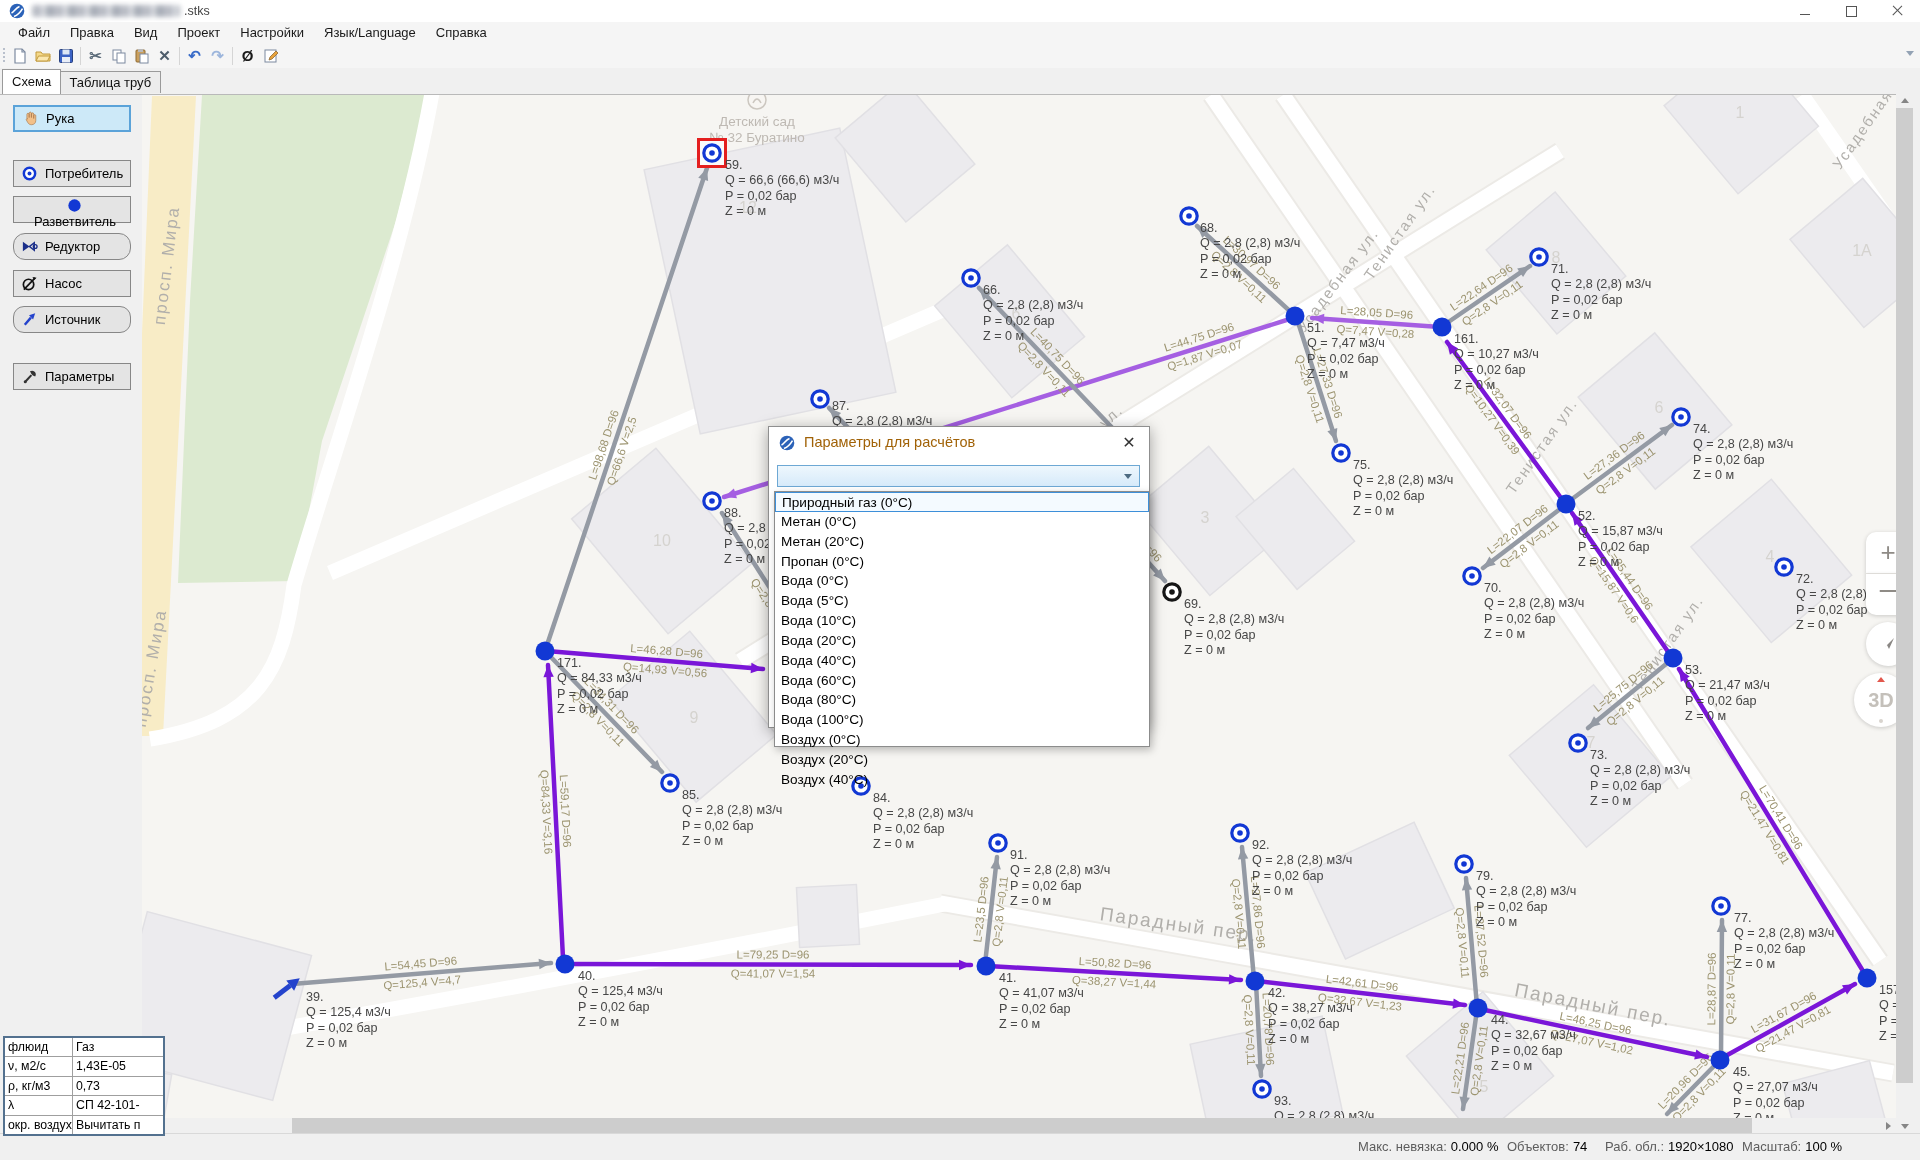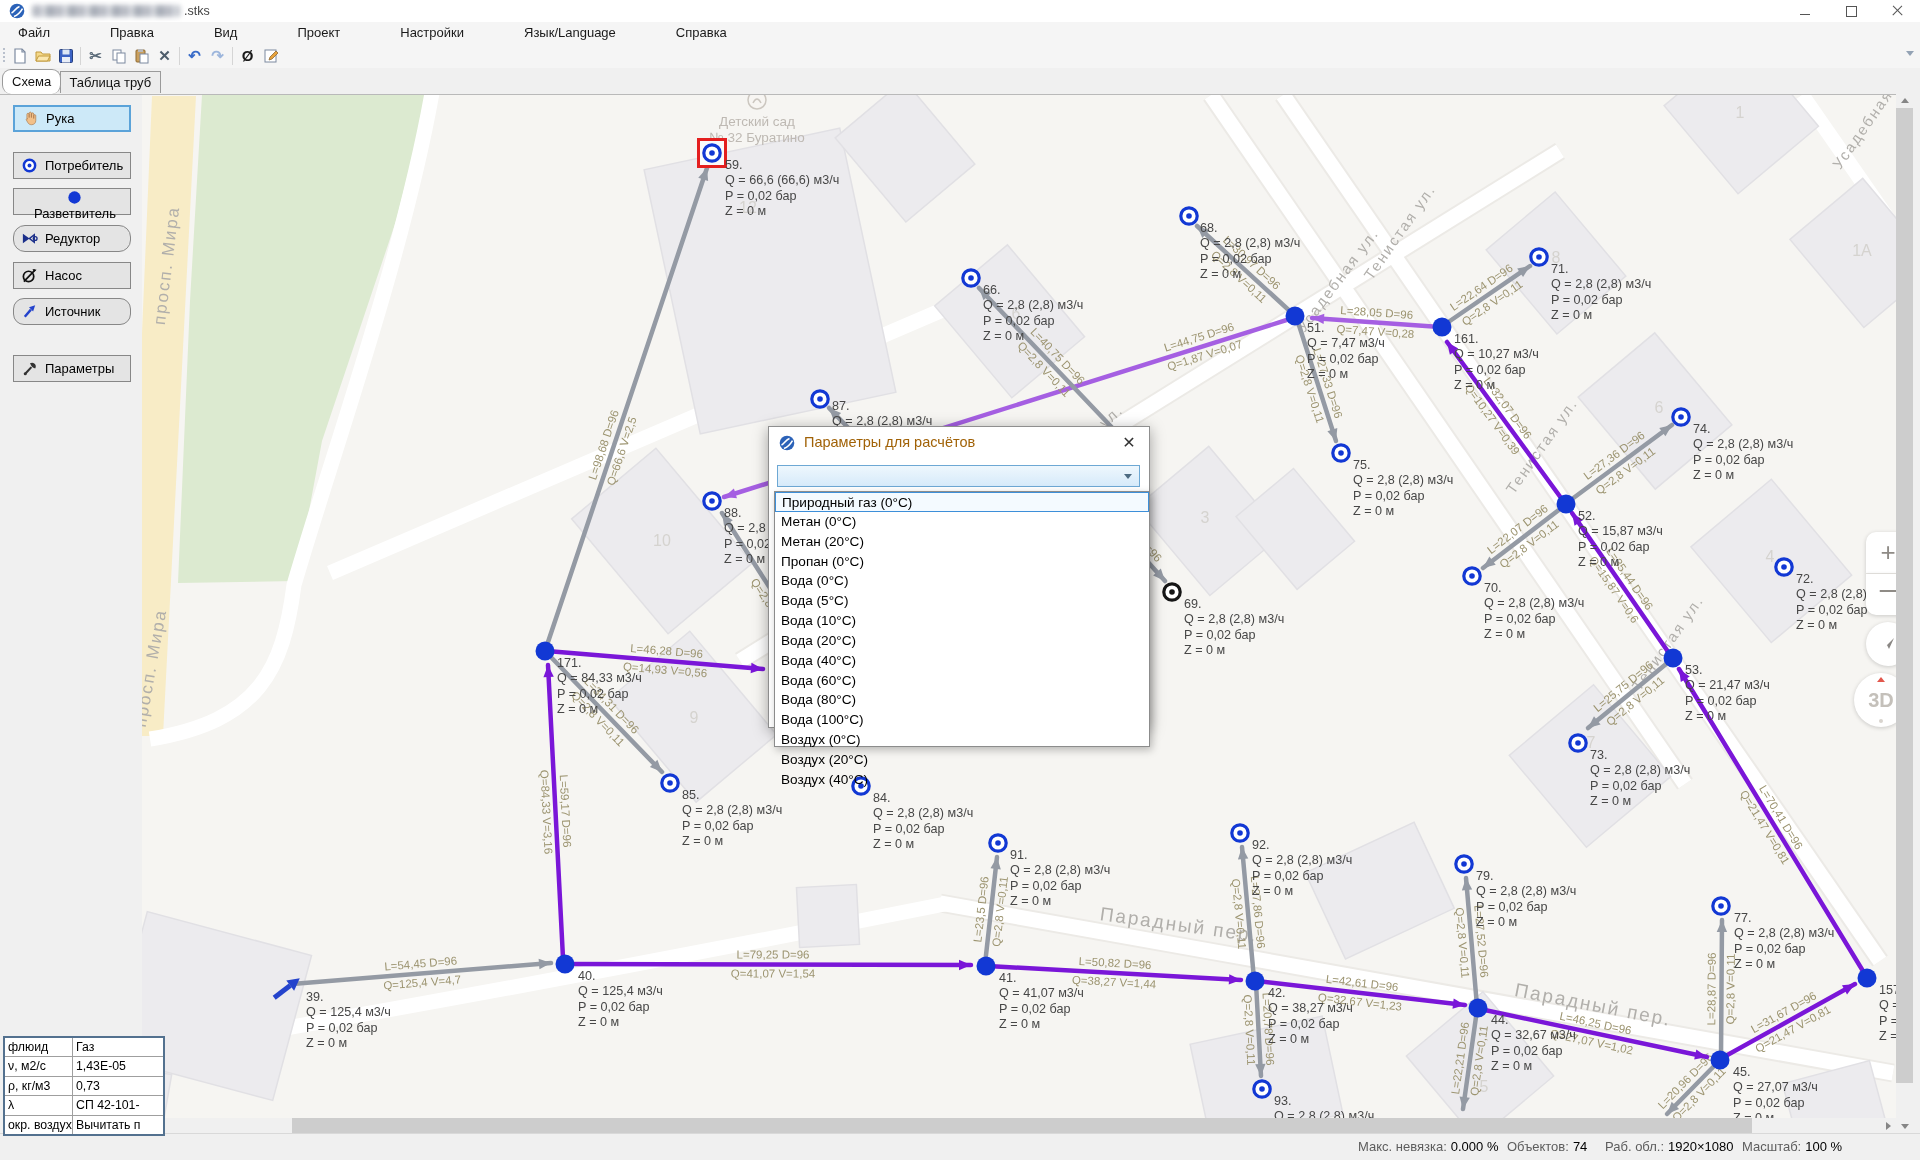--- a/index.html
+++ b/index.html
@@ -12,34 +12,34 @@
     background:repeating-linear-gradient(90deg,#aeb2bc 0 9px,#cfd2d8 9px 14px,#9aa0ac 14px 22px);filter:blur(2.5px);opacity:.85;}
   .t-suffix{position:absolute;left:184px;top:4px;font-size:12.5px;color:#444;}
   .winbtns{position:absolute;right:0;top:0;height:22px;display:flex;}
   .wb{width:46px;height:22px;display:flex;align-items:center;justify-content:center;color:#555;}
   .wb .mini{width:10px;height:1px;background:#555;margin-top:6px;}
   .wb .maxi{width:9px;height:9px;border:1px solid #555;}
   .wb .clos1,.wb .clos2{position:absolute;width:13px;height:1.4px;background:#555;}
   .wb.close{position:relative;}
   .wb .clos1{transform:rotate(45deg);} .wb .clos2{transform:rotate(-45deg);}
   
-  .menubar{position:absolute;left:0;top:22px;width:1920px;height:21px;background:#f5f5f5;display:flex;align-items:center;padding-left:8px;box-sizing:border-box;gap:40px;}
+  .menubar{position:absolute;left:0;top:22px;width:1920px;height:21px;background:#f5f5f5;display:flex;align-items:center;padding-left:8px;box-sizing:border-box;}
   .menu-item{font-size:13px;color:#1a1a1a;padding:1px 10px;}
   
   .toolbar{position:absolute;left:0;top:43px;width:1920px;height:25px;background:#f5f5f5;display:flex;align-items:center;}
   .grip{width:5px;height:16px;margin:0 3px 0 3px;background:repeating-linear-gradient(180deg,#b9c0cc 0 2px,transparent 2px 4px);width:2px;}
   .tb-btn{width:23px;height:22px;display:flex;align-items:center;justify-content:center;font-size:15px;}
   .tb-btn svg{width:16px;height:16px;}
   .tb-sep{width:1px;height:18px;background:#d5d5d5;margin:0 3px;}
   .tb-overflow{position:absolute;right:6px;top:8px;width:0;height:0;border-left:4px solid transparent;border-right:4px solid transparent;border-top:5px solid #93a2b4;}
   
   .tabrow{position:absolute;left:0;top:68px;width:1920px;height:26px;background:#f0f0f0;}
   .tab{position:absolute;top:3px;height:22px;padding:0 9px;font-size:13px;color:#111;line-height:22px;
     background:#ececec;border:1px solid #9a9a9a;border-bottom:none;box-sizing:border-box;}
-  .tab.active{background:#ffffff;top:1px;height:25px;z-index:2;line-height:24px;border-radius:9px;}
+  .tab.active{background:#ffffff;top:1px;height:25px;z-index:2;line-height:24px;}
   
   .sidebar{position:absolute;left:0;top:94px;width:142px;height:1039px;background:#f0f0f0;border-top:1px solid #b9b9b9;box-sizing:border-box;}
   .tool{position:relative;margin:10px 0 0 13px;width:118px;height:27px;background:#e4e4e4;border:1px solid #878787;
     display:flex;align-items:center;box-sizing:border-box;}
   .tool.active{background:#cde9f8;border:2px solid #5ba3d9;}
   .tool .ticon{width:20px;height:18px;margin-left:5px;display:flex;align-items:center;justify-content:center;}
   .tool .ticon svg{width:17px;height:17px;}
   .tool .tlabel{font-size:13px;color:#000;margin-left:6px;}
   
   .fluid{position:absolute;left:3px;top:1036px;width:162px;background:#fff;border:2px solid #53718f;box-sizing:border-box;z-index:5;}
@@ -188,21 +188,21 @@
 
   <div class="sidebar" id="sidebar">
       <div class="tool active" style="margin-top: 10px;">
         <span class="ticon">
           <svg viewBox="0 0 18 18">
             <path d="M5.2 9V4.6c0-.7.6-1.2 1.2-1.2s1.2.5 1.2 1.2V8V3.4c0-.7.6-1.2 1.2-1.2s1.2.5 1.2 1.2V8V4.2c0-.7.6-1.2 1.2-1.2s1.2.5 1.2 1.2V9V6c0-.6.5-1.1 1.1-1.1.6 0 1.1.5 1.1 1.1v5.2c0 2.6-1.9 4.4-4.5 4.4-2 0-3.2-.9-4.1-2.5l-1.4-2.6c-.5-.9.6-1.8 1.4-1.1z" fill="#f2c089" stroke="#a9784a" stroke-width="0.7"></path>
           </svg>
         </span>
         <span class="tlabel">Рука</span>
       </div>
-      <div class="tool" style="margin-top: 20px;">
+      <div class="tool" style="margin-top: 28px;">
         <span class="ticon">
           <svg viewBox="0 0 18 18">
             <circle cx="9" cy="9" r="6" fill="#fff" stroke="#1238d4" stroke-width="2.6"></circle>
             <circle cx="9" cy="9" r="2.1" fill="#1238d4"></circle>
           </svg>
         </span>
         <span class="tlabel">Потребитель</span>
       </div>
       <div class="tool" style="margin-top: 9px; flex-direction: column;">
         <span class="ticon">

